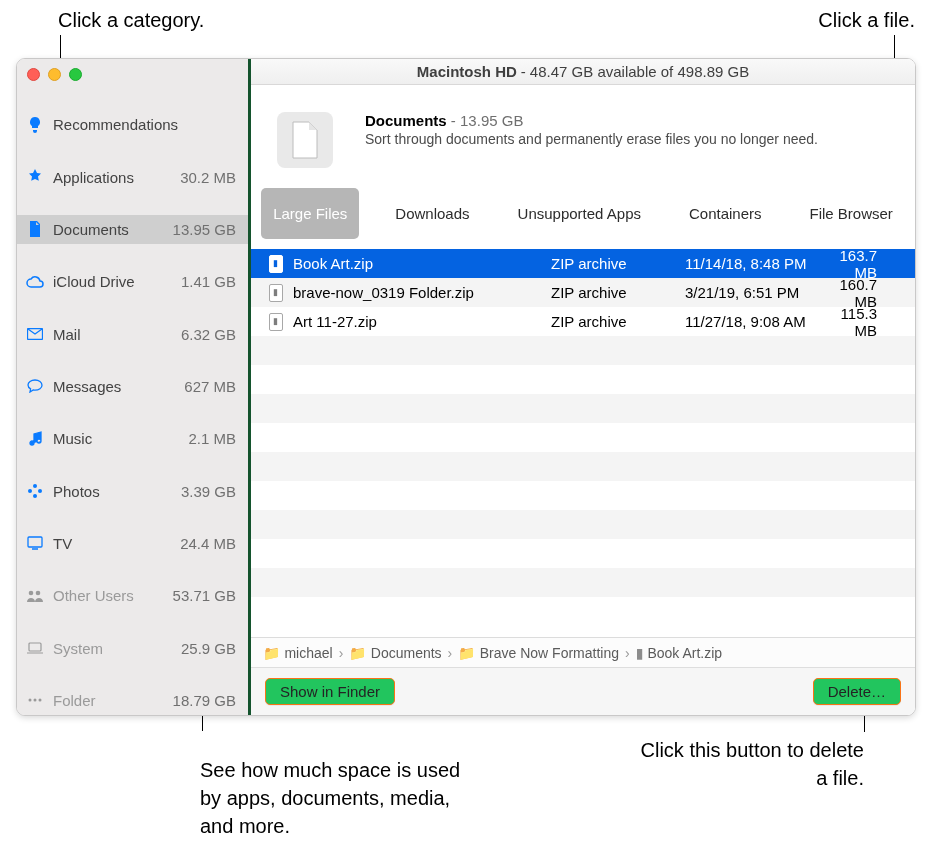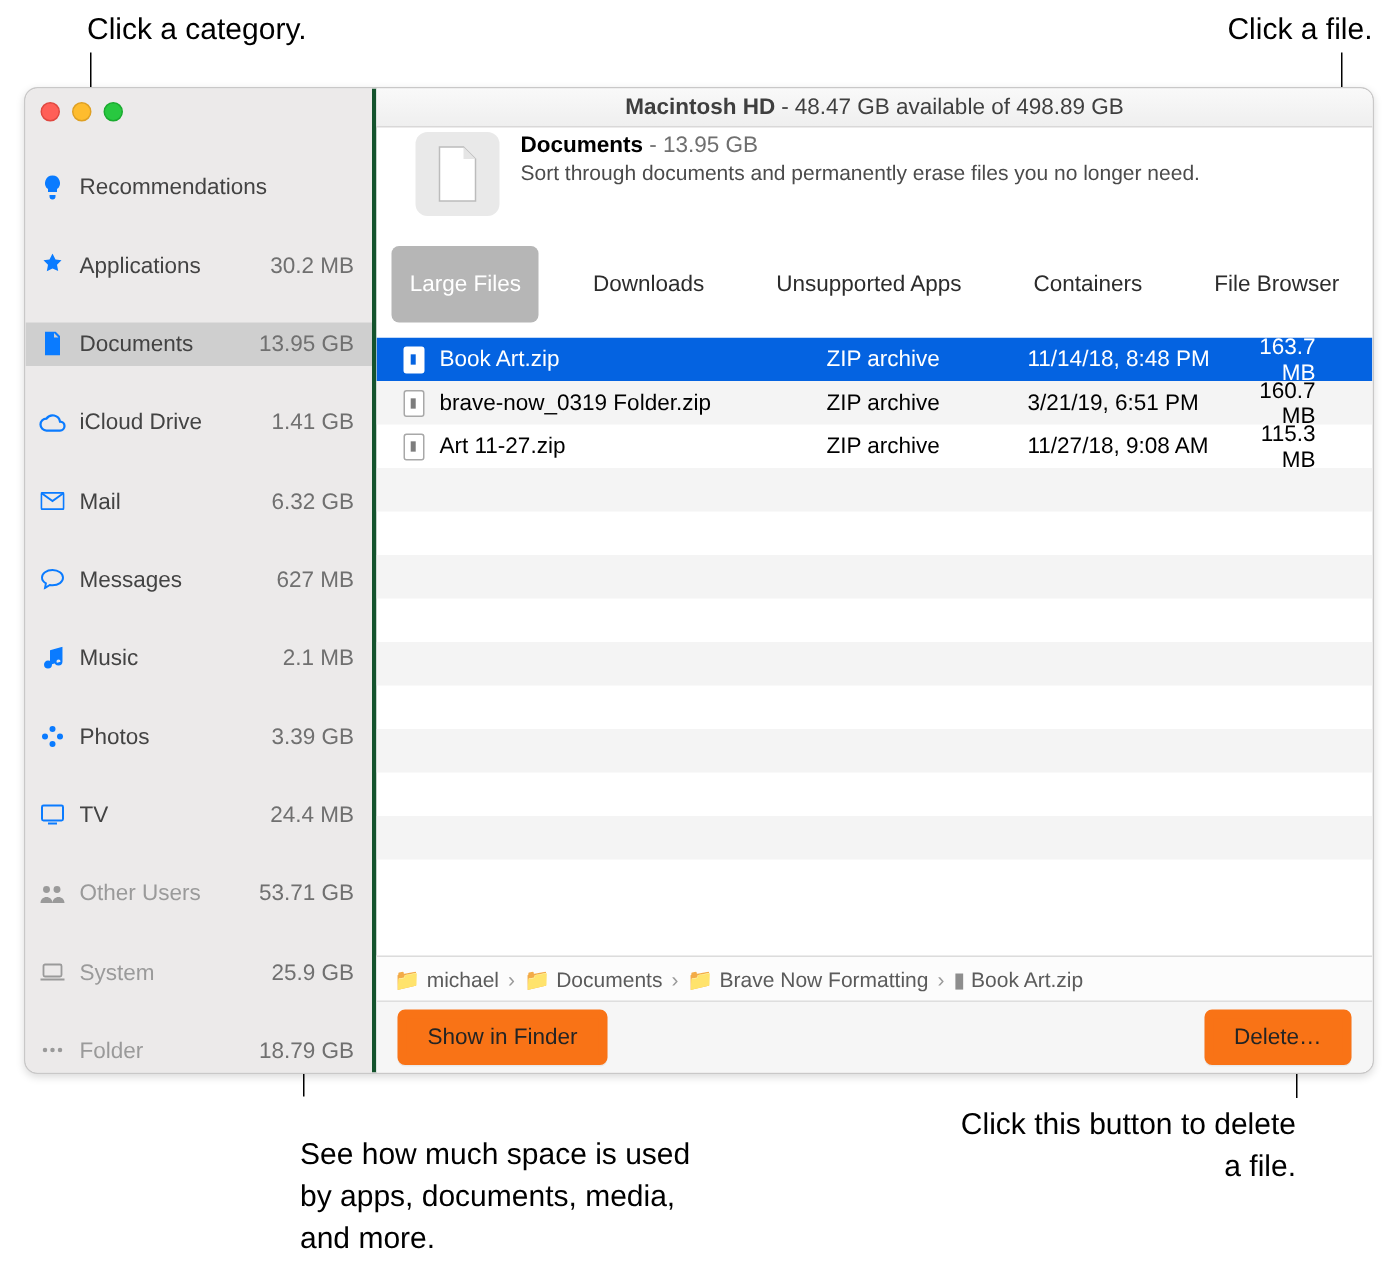--- a/index.html
+++ b/index.html
@@ -79,22 +79,22 @@
   display: flex;
   align-items: center;
   justify-content: center;
   font-size: 15px;
   background: linear-gradient(#f9f9f9,#efefef);
   color: #3f3f3f;
 }
 .titlebar b { font-weight: 600; }
 .summary {
   display: flex;
-  gap: 14px;
-  padding: 3px 20px 14px 26px;
+  gap: 32px;
+  padding: 27px 20px 14px 26px;
 }
 .doc-chip {
   width: 56px;
   height: 56px;
   background: #e9e9e9;
   border-radius: 8px;
   display: flex;
   align-items: center;
   justify-content: center;
   color: #8f8f8f;
@@ -160,22 +160,22 @@
 .bottom-bar {
   border-top: 1px solid #dedede;
   height: 48px;
   display: flex;
   align-items: center;
   justify-content: space-between;
   padding: 0 14px;
   background: #f6f6f6;
 }
 .btn {
-  background: #f97316;
-  border: 6px solid #f97316;
+  background: #22c55e;
+  border: 1px solid #f97316;
   border-radius: 5px;
   padding: 4px 14px;
   font-size: 15px;
   color: #242424;
   box-shadow: 0 1px 0 rgba(0,0,0,0.05);
 }
 svg { display: block; }
 </style>
 </head>
 <body>

